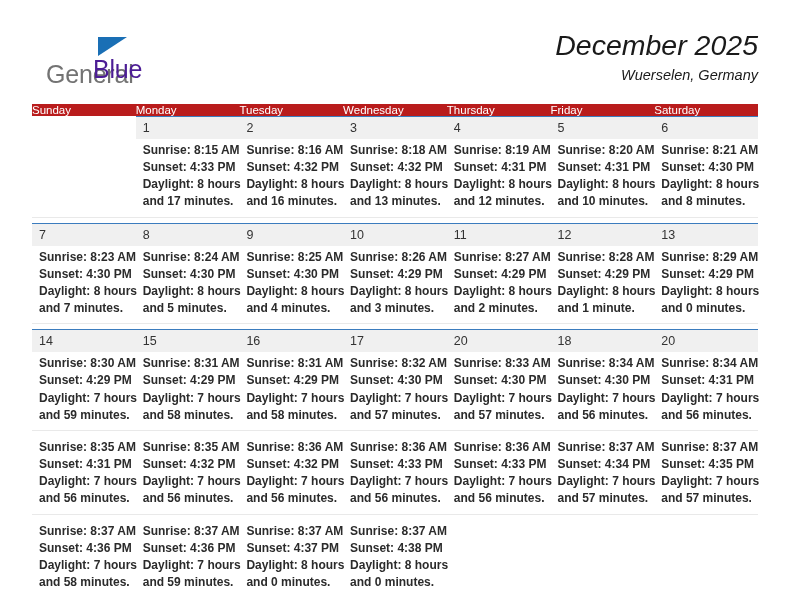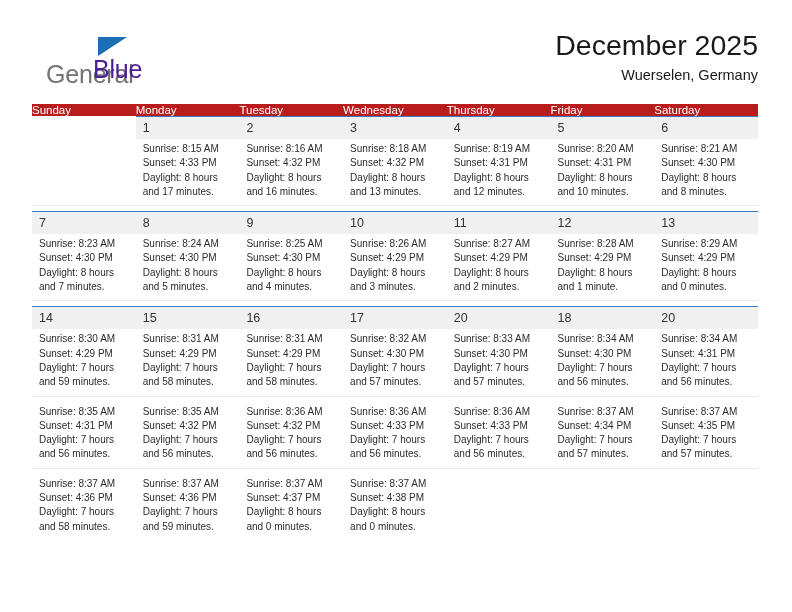--- a/index.html
+++ b/index.html
@@ -65,20 +65,21 @@
     color: #4c1d95;
     letter-spacing: -0.2px;
     line-height: 1;
   }
 
   .title-block {
     position: absolute;
     right: 0;
     top: 0;
     text-align: right;
+    font-style: italic;
   }
   .cal-title {
     font-size: 28.5px;
     color: #1a1a1a;
     line-height: 1.12;
     white-space: nowrap;
   }
   .cal-subtitle {
     margin-top: 6px;
     font-size: 14.5px;
@@ -128,26 +129,27 @@
     vertical-align: top;
     height: 15px;
   }
   .daynum-row td.empty {
     background: #ffffff;
     border-top: 1px solid #ffffff;
   }
 
   .detail-row td {
     background: #ffffff;
-    font-size: 10px;
+    font-size: 12px;
     color: #2b2b2b;
     padding: 3px 6px 6px 7px;
     vertical-align: top;
     line-height: 1.43;
     height: 56px;
+    font-weight: bold;
   }
   .detail-row td.empty {
     background: #ffffff;
   }
   .detail-row .line {
     white-space: nowrap;
     display: block;
   }
 </style>
 </head>

